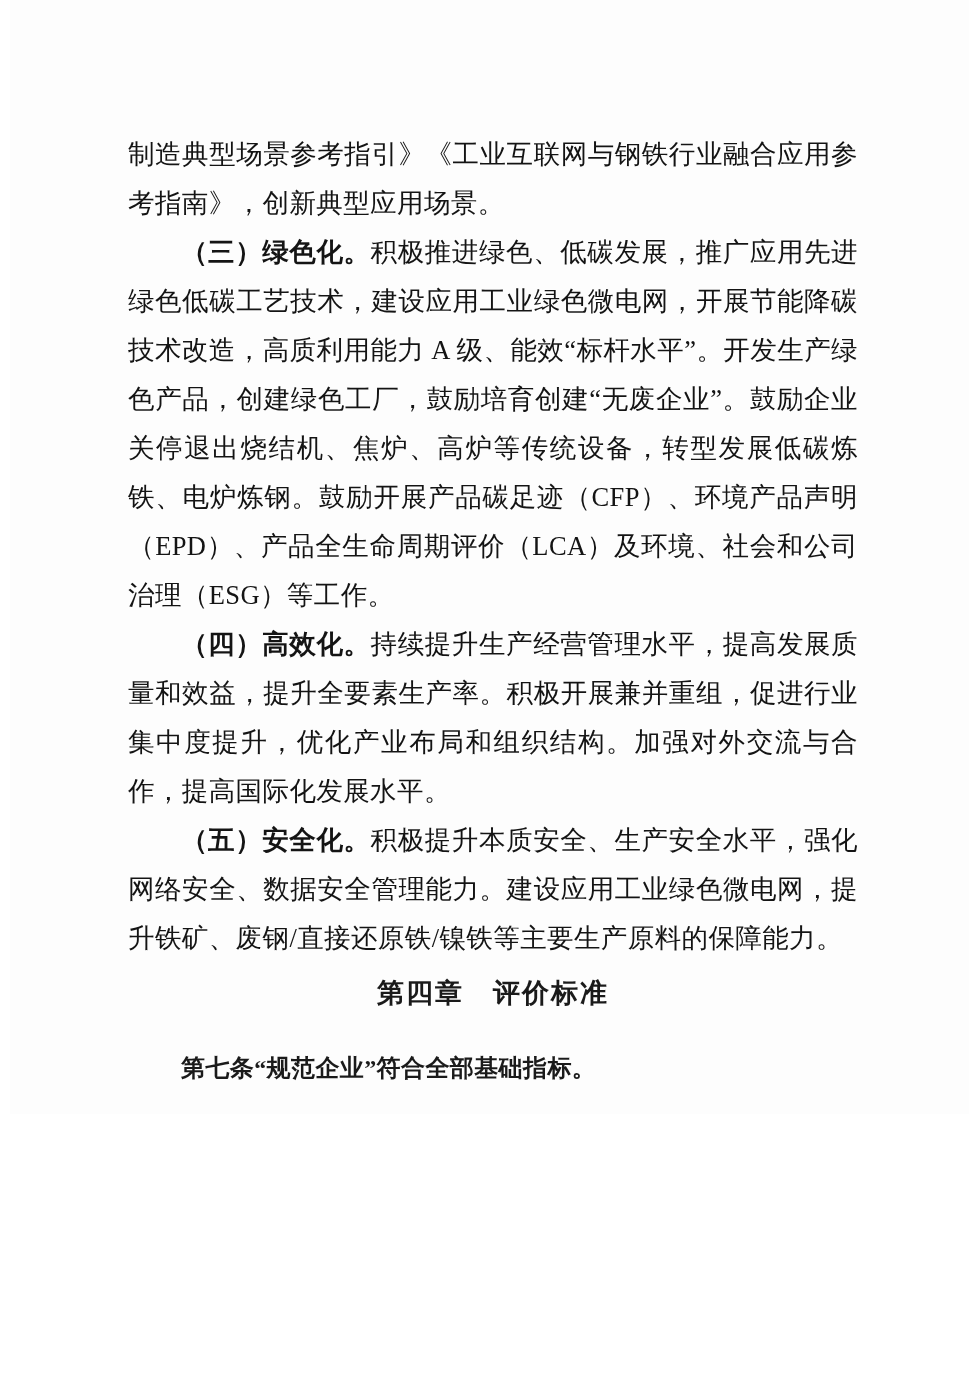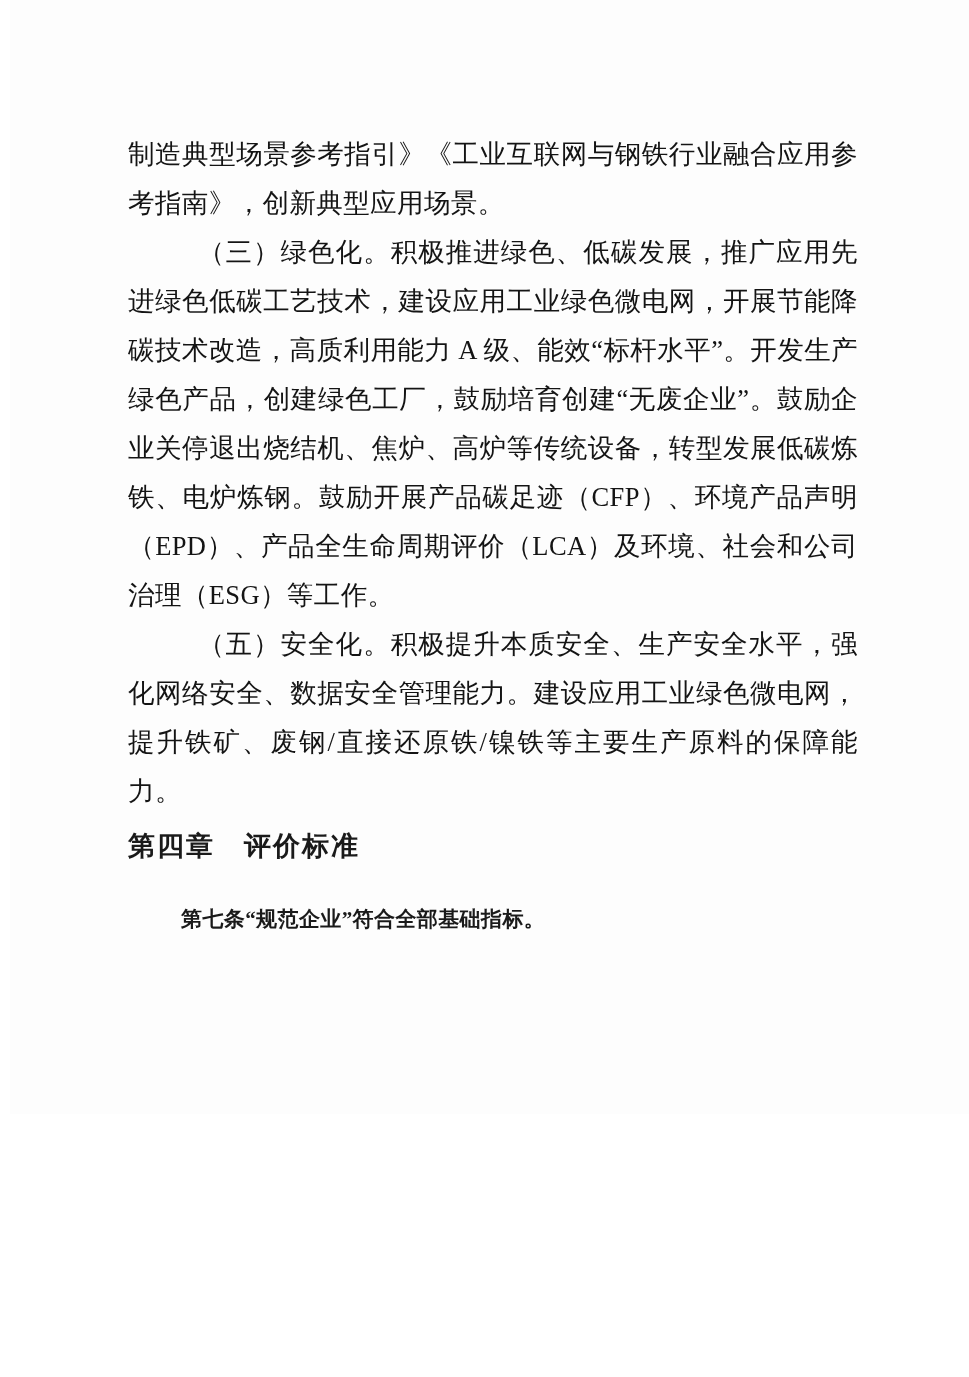--- a/index.html
+++ b/index.html
@@ -35,32 +35,32 @@
     text-align: justify;
     text-justify: inter-ideograph;
     margin: 0 0 0 0;
     letter-spacing: 0.4px;
     color: #141414;
   }
   .indent {
     text-indent: 53px;
   }
   .bold-label {
-    font-weight: normal;
-    margin-left: 17px;
+    font-weight: bold;
   }
   .chapter-title {
     font-size: 27px;
     font-weight: bold;
+    text-align: center;
     line-height: 52px;
     letter-spacing: 2px;
     margin-top: 4px;
   }
   .article-line {
-    font-size: 21px;
+    font-size: 24px;
     line-height: 50px;
     text-indent: 53px;
     letter-spacing: 0.4px;
   }
   .article-line .art-no {
     font-weight: bold;
   }
   .article-line .art-body {
     font-weight: bold;
   }
@@ -83,20 +83,23 @@
   <div class="content">
 
     <p class="para">
       <span>制造典型场景参考指引》《工业互联网与钢铁行业融合应用参考指南》，创新典型应用场景。</span>
     </p>
 
     <p class="para indent">
       <span class="bold-label">（三）绿色化。</span><span>积极推进绿色、低碳发展，推广应用先进绿色低碳工艺技术，建设应用工业绿色微电网，开展节能降碳技术改造，高质利用能力 A 级、能效“标杆水平”。开发生产绿色产品，创建绿色工厂，鼓励培育创建“无废企业”。鼓励企业关停退出烧结机、焦炉、高炉等传统设备，转型发展低碳炼铁、电炉炼钢。鼓励开展产品碳足迹（CFP）、环境产品声明（EPD）、产品全生命周期评价（LCA）及环境、社会和公司治理（ESG）等工作。</span>
     </p>
 
+    <p class="para indent">
+      <span class="bold-label">（四）高效化。</span><span>持续提升生产经营管理水平，提高发展质量和效益，提升全要素生产率。积极开展兼并重组，促进行业集中度提升，优化产业布局和组织结构。加强对外交流与合作，提高国际化发展水平。</span>
+    </p>
 
     <p class="para indent">
       <span class="bold-label">（五）安全化。</span><span>积极提升本质安全、生产安全水平，强化网络安全、数据安全管理能力。建设应用工业绿色微电网，提升铁矿、废钢/直接还原铁/镍铁等主要生产原料的保障能力。</span>
     </p>
 
 
     <h2 class="chapter-title">第四章　评价标准</h2>
 
     <p class="article-line">
       <span class="art-no">第七条</span><span class="art-body">“规范企业”符合全部基础指标。</span>

